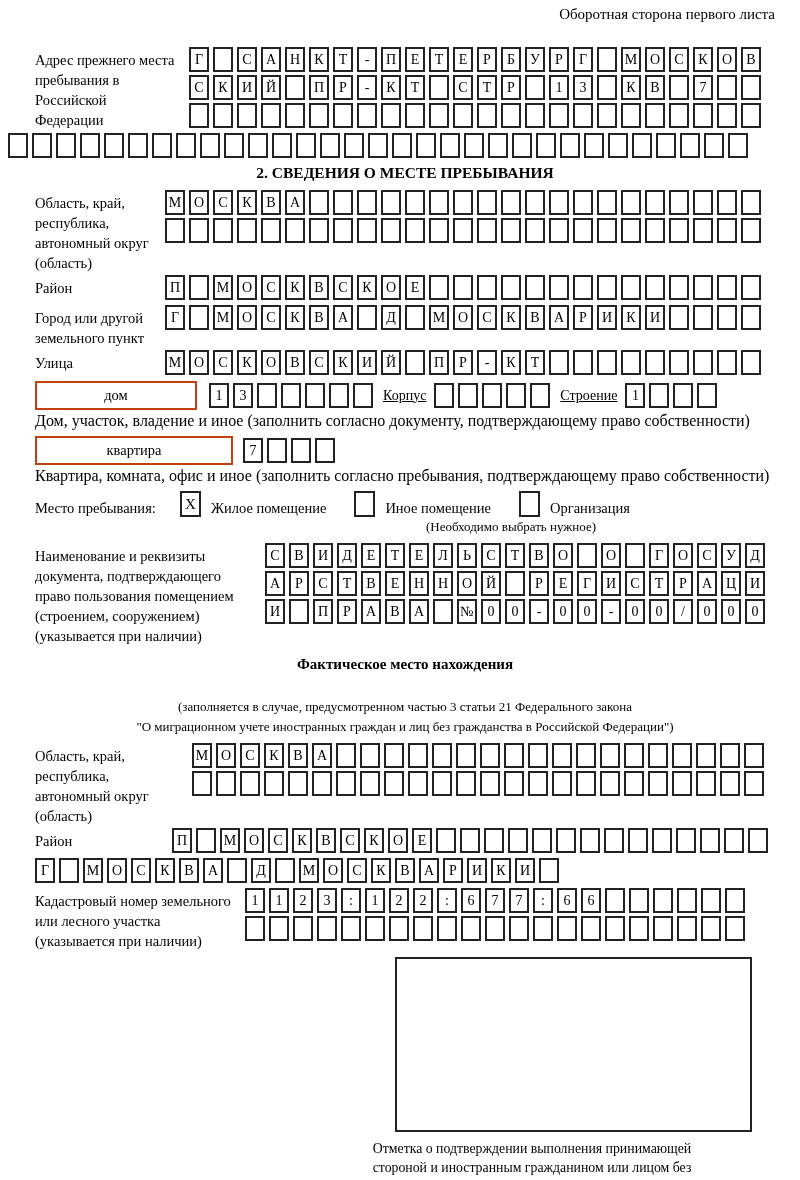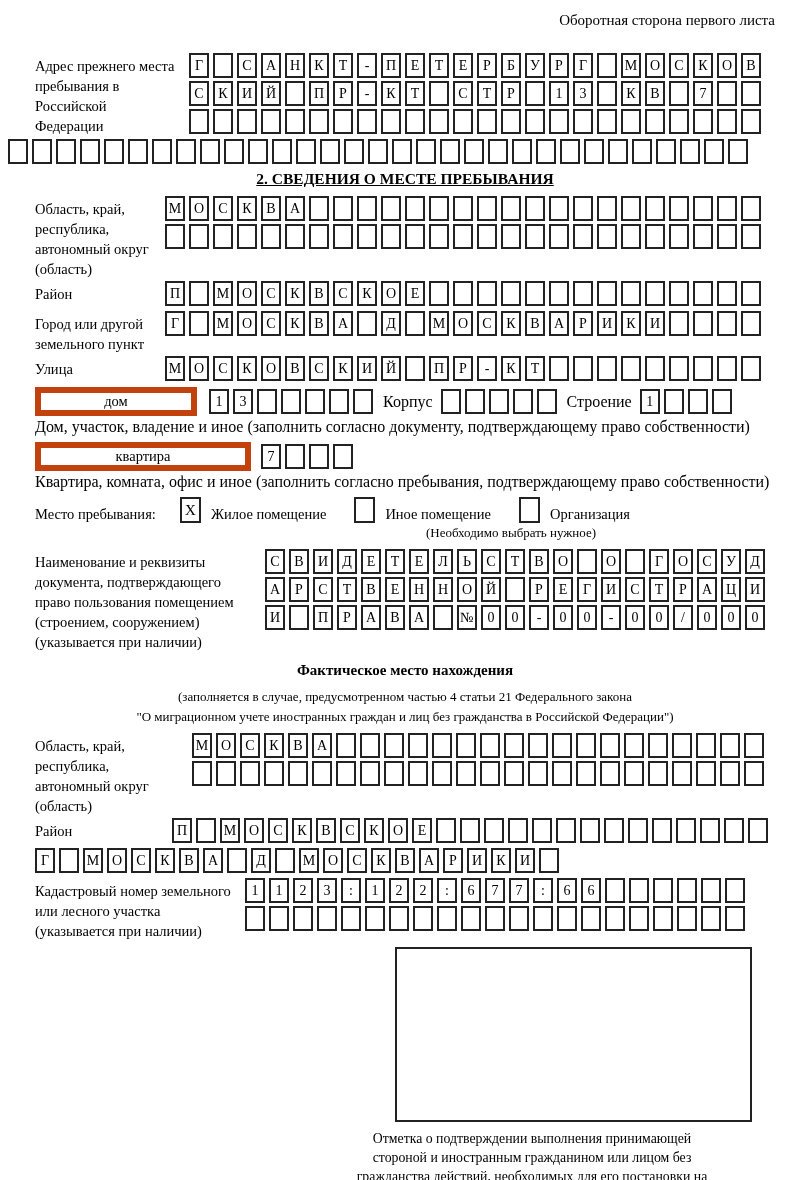--- a/index.html
+++ b/index.html
@@ -6,21 +6,21 @@
   .page{
     position:relative;
     width:800px;height:1180px;
     box-sizing:border-box;
     padding:0 25px 0 35px;
     font-family:"Liberation Serif","DejaVu Serif",serif;
     color:#000;
     overflow:hidden;
     background:#fff;
   }
-  .corner{padding-top:12px;text-align:right;font-size:15px;}
+  .corner{padding-top:6px;text-align:right;font-size:15px;}
   .formrow{display:flex;align-items:flex-start;margin-bottom:2px;gap:12px;}
   .label{font-size:14.5px;line-height:1.38;flex:none;padding-top:3px;}
   .w142{width:142px}
   .w118{width:118px}
   .w145{width:145px}
   .w125{width:125px}
   .w198{width:198px}
   .w218{width:218px}
   .rows{flex:none}
   .cellrow{display:flex;margin-bottom:3px;}
@@ -28,42 +28,42 @@
     flex:none;box-sizing:border-box;
     width:20px;height:25px;margin-right:4px;
     border:2px solid #222;
     font-size:14px;line-height:21px;text-align:center;
   }
   .fullrow{margin-left:-27px;margin-bottom:1px;}
   .note{font-size:13px;}
   .center{text-align:center;}
   .s1{margin-top:24px;}
   .note-s1{margin:1px 0 6px;}
-  .h2{font-size:15.5px;font-weight:bold;text-align:center;margin:6px 0 8px;text-decoration:underline;}
+  .h2{font-size:15.5px;font-weight:bold;text-align:center;margin:6px 0 8px;}
   .domrow{display:flex;align-items:center;margin:3px 0 2px;}
   .big-box{
-    flex:none;box-sizing:border-box;border:6px solid #c2410c;
+    flex:none;box-sizing:border-box;border:2px solid #c2410c;
     height:29px;display:flex;align-items:center;justify-content:center;
     font-size:14.5px;
   }
   .dom-box{width:162px;margin-right:12px;}
-  .kv-box{width:216px;margin-right:10px;}
+  .kv-box{width:198px;margin-right:10px;}
   .inline-cells{display:flex;margin-bottom:0;}
-  .inline-label{font-size:16px;margin:0 8px 0 6px;}
+  .inline-label{font-size:14px;margin:0 8px 0 6px;text-decoration:underline;}
   .fieldnote{font-size:16px;margin:2px 0 6px;}
   .mesto-row{display:flex;align-items:flex-end;margin:5px 0 2px;font-size:14.5px;}
   .mesto-cap{width:145px;flex:none;}
   .checkbox{
     flex:none;box-sizing:border-box;width:21px;height:26px;
     border:2px solid #222;text-align:center;font-size:15px;line-height:22px;
     margin-right:10px;
   }
   .opt{margin-right:28px;}
   .sel-note{margin:0 0 8px 212px;font-size:13px;text-align:center;}
-  .fact-title{font-size:15px;font-weight:bold;text-align:center;margin:10px 0 8px;}
+  .fact-title{font-size:15px;font-weight:bold;text-align:center;margin:10px 0 24px;}
   .fact-note{font-size:13px;text-align:center;line-height:1.55;}
   .fact-block{margin-top:6px;}
   .stamp-box{
     box-sizing:border-box;border:2px solid #222;
     width:357px;height:175px;margin:6px 0 8px 360px;
   }
   .stamp-caption{
     width:362px;margin-left:316px;text-align:center;
     font-size:13.8px;line-height:1.35;
   }
@@ -467,21 +467,21 @@
           <span class="cell">0</span>
           <span class="cell">/</span>
           <span class="cell">0</span>
           <span class="cell">0</span>
           <span class="cell">0</span>
         </div>
     </div>
   </div>
 
   <div class="fact-title">Фактическое место нахождения</div>
-  <div class="fact-note">(заполняется в случае, предусмотренном частью 4 статьи 21 Федерального закона</div>
+  <div class="fact-note">(заполняется в случае, предусмотренном частью 3 статьи 21 Федерального закона</div>
   <div class="fact-note">"О миграционном учете иностранных граждан и лиц без гражданства в Российской Федерации")</div>
 
   <div class="formrow fact-block">
     <div class="label w145">Область, край, республика, автономный округ (область)</div>
     <div class="rows">
       <div class="cellrow">
           <span class="cell">М</span>
           <span class="cell">О</span>
           <span class="cell">С</span>
           <span class="cell">К</span>

